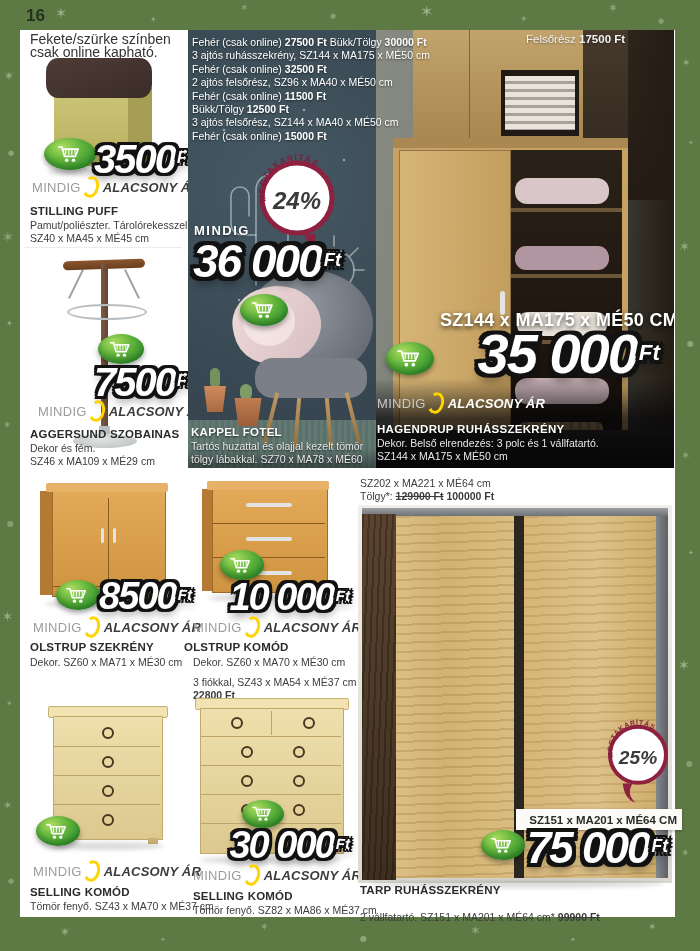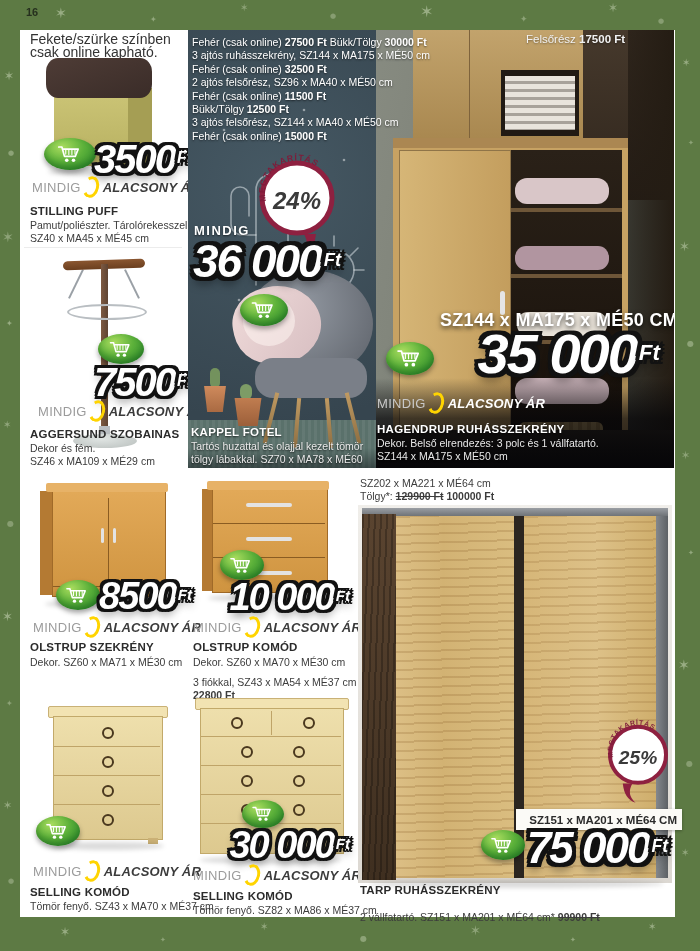--- a/index.html
+++ b/index.html
@@ -1,19 +1,19 @@
 <!DOCTYPE html>
 <html><head>
 <meta charset="utf-8">
 <style>
   html,body{margin:0;padding:0;background:#444}
   #page{position:relative;width:700px;height:951px;background:#5d7a44;overflow:hidden;
         font-family:"Liberation Sans",sans-serif;color:#3a3a3a}
   .star{position:absolute;color:#d5e0c4;pointer-events:none;line-height:1;font-family:"DejaVu Sans",sans-serif}
-  .pagenum{position:absolute;left:26px;top:6px;font-size:11px;color:#26301e;font-weight:bold}
+  .pagenum{position:absolute;left:26px;top:6px;font-size:17px;color:#26301e;font-weight:bold}
   #content{position:absolute;left:20px;top:30px;width:655px;height:887px;background:#ffffff}
   .abs{position:absolute}
   .note{font-size:14px;line-height:13px;color:#333}
   .title{font-size:11.5px;font-weight:bold;color:#2b2b2b;letter-spacing:.2px;white-space:nowrap}
   .desc{font-size:10.5px;color:#3c3c3c;line-height:13px;white-space:nowrap}
   .b{font-weight:bold}
   .strike{text-decoration:line-through}
   
   .price{position:absolute;font-style:italic;font-weight:bold;color:#fff;white-space:nowrap;letter-spacing:-2px;line-height:1}
   .price .ft{font-size:.40em;vertical-align:60%;margin-left:2px;letter-spacing:0}
@@ -349,21 +349,21 @@
       </svg>
     </div>
   <div class="price p38 o3" style="right:350px;top:578px">
     <span>10 000</span><span class="ft">Ft</span>
   </div>
   <div class="mindig" style="left:193px;top:616px">
     <span class="m1">MINDIG</span>
       <span class="moon"></span>
       <span class="m2">ALACSONY ÁR</span>
   </div>
-  <div class="abs title" style="left:193px;top:641px">OLSTRUP KOMÓD</div>
+  <div class="abs title" style="left:184px;top:641px">OLSTRUP KOMÓD</div>
   <div class="abs desc" style="left:193px;top:656px">Dekor. SZ60 x MA70 x MÉ30 cm</div>
   <div class="abs desc" style="left:193px;top:676px">3 fiókkal, SZ43 x MA54 x MÉ37 cm</div>
   <div class="abs desc b" style="left:193px;top:689px">22800 Ft</div>
 
   <div class="abs" style="left:48px;top:706px;width:118px;height:138px">
     <div class="abs" style="left:0;top:0;width:118px;height:10px;background:#f2e3b2;border:1px solid #c9b176;border-radius:2px"></div>
     <div class="abs" style="left:5px;top:10px;width:108px;height:122px;background:linear-gradient(#eedfac,#ddc98f);border:1px solid #c2a96a">
       <div class="abs" style="left:0;top:29px;width:106px;height:1px;background:#bfa468"></div>
       <div class="abs" style="left:0;top:58px;width:106px;height:1px;background:#bfa468"></div>
       <div class="abs" style="left:0;top:87px;width:106px;height:1px;background:#bfa468"></div>

